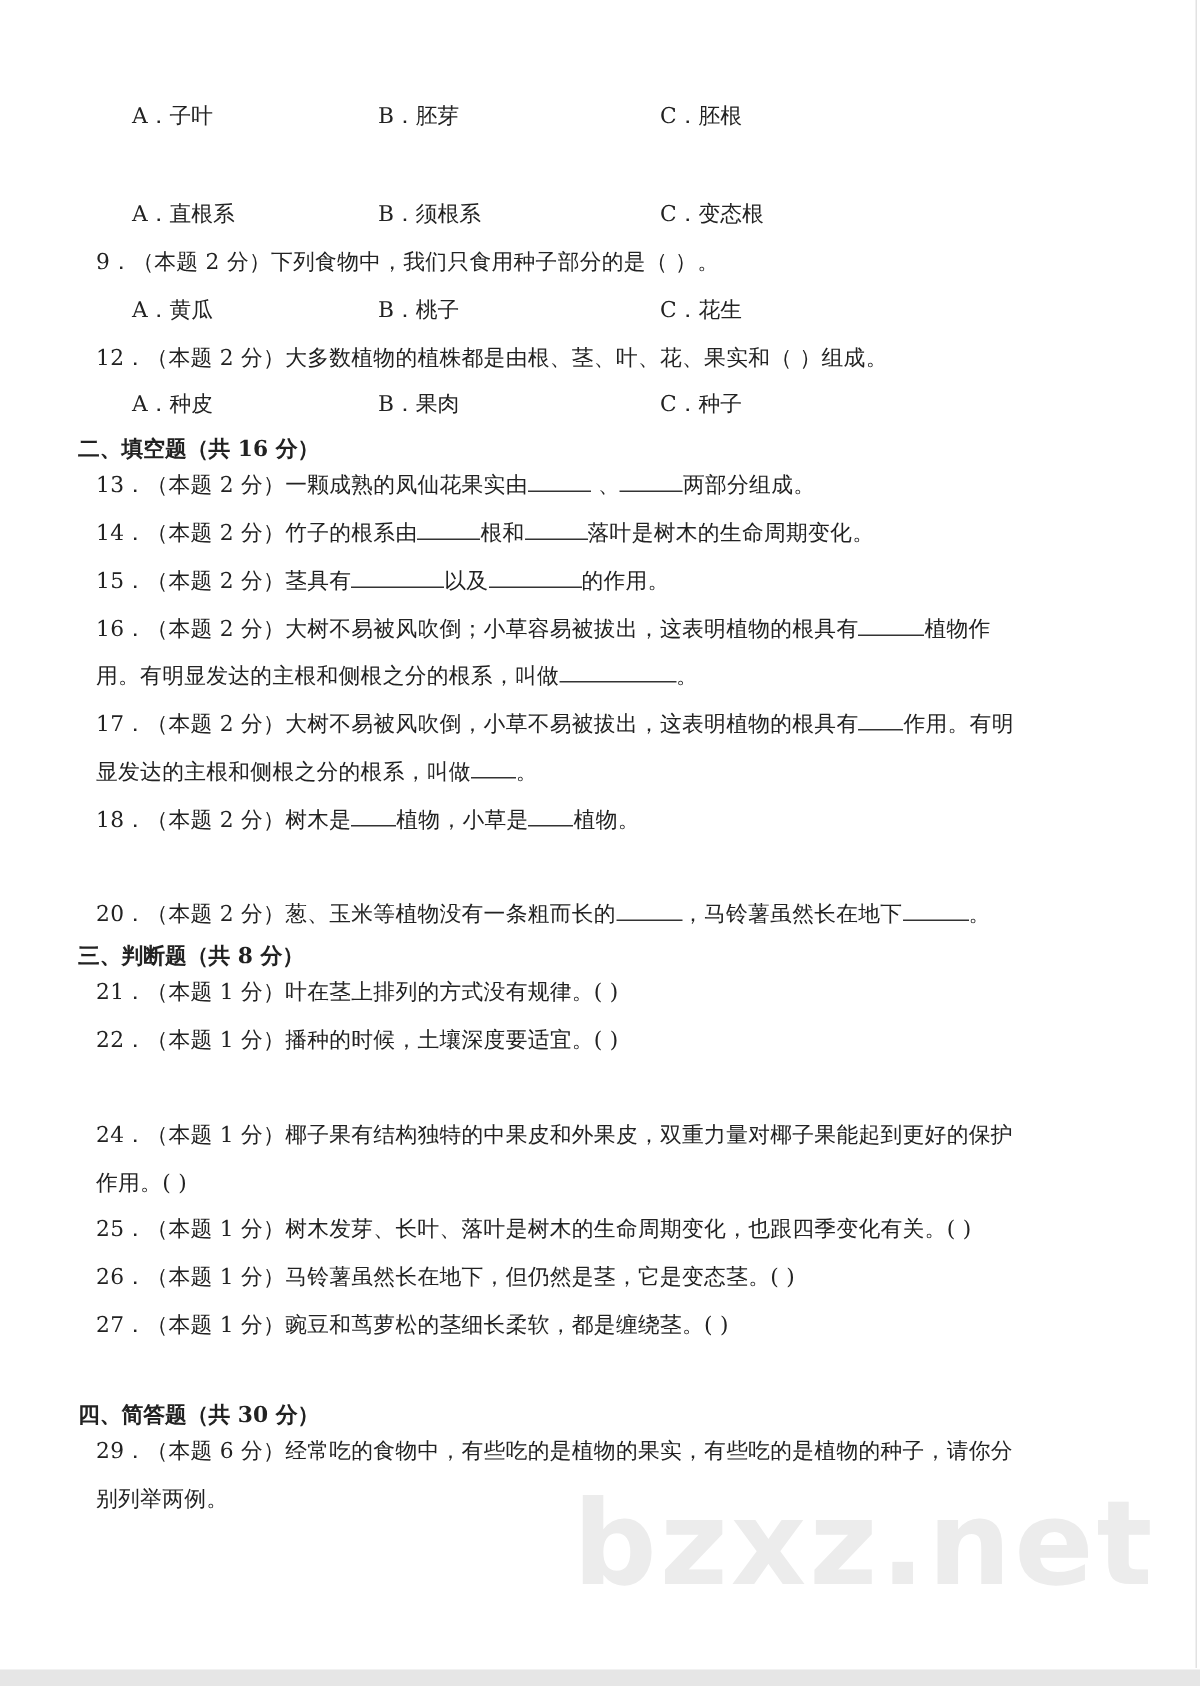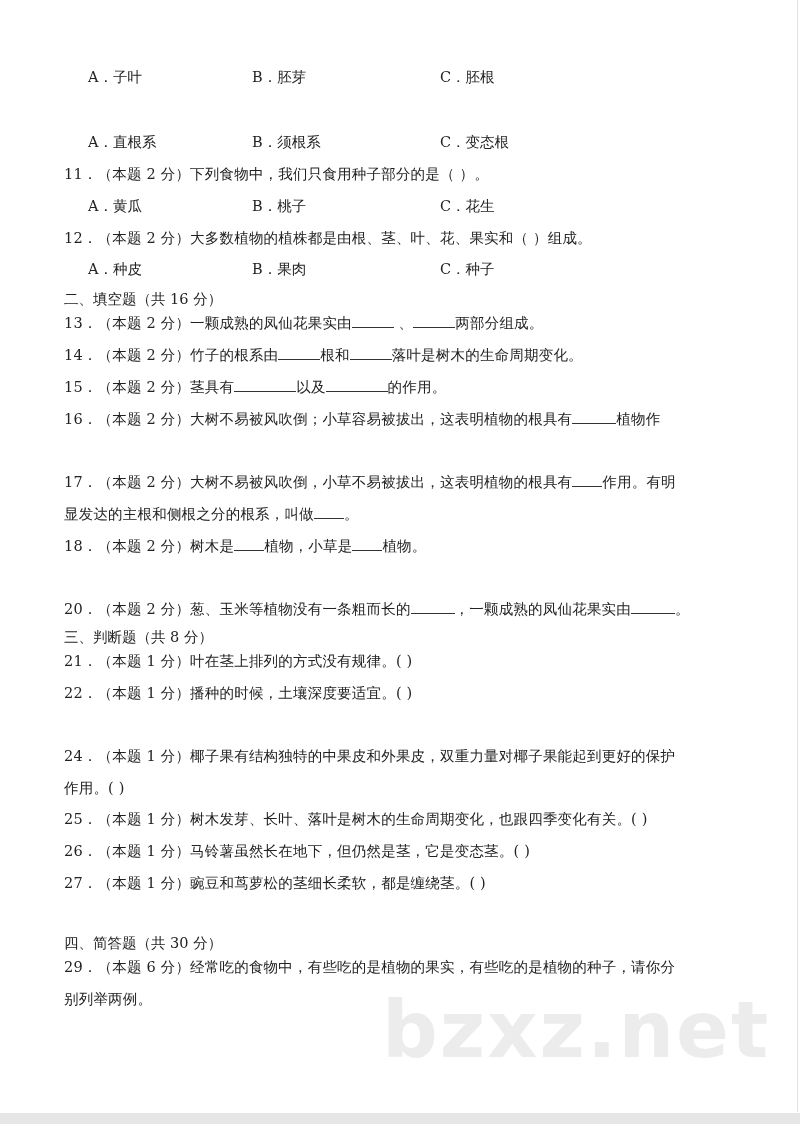--- a/index.html
+++ b/index.html
@@ -3,39 +3,39 @@
 <meta charset="utf-8">
 <style>
   html, body { margin:0; padding:0; }
   body { width:800px; height:1134px; background:#ffffff; position:relative; overflow:hidden;
          font-family:"DejaVu Serif","Liberation Serif",serif; color:#222; }
   .page { position:absolute; left:0; top:0; width:797px; height:1112px; background:#fff;
           border-right:1px solid #e2e2e2; }
   .bottom-strip { position:absolute; left:0; top:1113px; width:800px; height:11px; background:#e6e6e6; }
   .line { position:absolute; left:64px; font-size:14.5px; white-space:nowrap; letter-spacing:0.2px; }
   .opt { position:absolute; font-size:14.5px; white-space:nowrap; }
-  .sec { position:absolute; left:64px; font-size:14.5px; font-weight:normal; white-space:nowrap; }
+  .sec { position:absolute; left:52px; font-size:14.5px; font-weight:bold; white-space:nowrap; }
   .blank { display:inline-block; border-bottom:1px solid #333; height:12px; vertical-align:baseline; }
   .watermark { position:absolute; left:382px; top:985px; font-family:"DejaVu Sans","Liberation Sans",sans-serif;
                font-size:78px; font-weight:bold; color:#ececec; letter-spacing:2px; }
 </style>
 </head>
 <body>
 
 <div class="page">
 
   <span class="opt" style="left:88px;top:68px">A．子叶</span>
   <span class="opt" style="left:252px;top:68px">B．胚芽</span>
   <span class="opt" style="left:440px;top:68px">C．胚根</span>
 
   <span class="opt" style="left:88px;top:133px">A．直根系</span>
   <span class="opt" style="left:252px;top:133px">B．须根系</span>
   <span class="opt" style="left:440px;top:133px">C．变态根</span>
 
-  <div class="line" style="top:165px">11．（本题 2 分）下列食物中，我们只食用种子部分的是（      ）。</div>
+  <div class="line" style="top:165px">9．（本题 2 分）下列食物中，我们只食用种子部分的是（      ）。</div>
   <span class="opt" style="left:88px;top:197px">A．黄瓜</span>
   <span class="opt" style="left:252px;top:197px">B．桃子</span>
   <span class="opt" style="left:440px;top:197px">C．花生</span>
 
   <div class="line" style="top:229px">12．（本题 2 分）大多数植物的植株都是由根、茎、叶、花、果实和（   ）组成。</div>
   <span class="opt" style="left:88px;top:260px">A．种皮</span>
   <span class="opt" style="left:252px;top:260px">B．果肉</span>
   <span class="opt" style="left:440px;top:260px">C．种子</span>
 
   <div class="sec" style="top:290px">二、填空题（共 16 分）</div>
@@ -45,32 +45,35 @@
   </div>
   <div class="line" style="top:346px">
     <span>14．（本题 2 分）竹子的根系由</span><span class="blank" style="width:42px"></span><span>根和</span><span class="blank" style="width:42px"></span><span>落叶是树木的生命周期变化。</span>
   </div>
   <div class="line" style="top:378px">
     <span>15．（本题 2 分）茎具有</span><span class="blank" style="width:62px"></span><span>以及</span><span class="blank" style="width:62px"></span><span>的作用。</span>
   </div>
   <div class="line" style="top:410px">
     <span>16．（本题 2 分）大树不易被风吹倒；小草容易被拔出，这表明植物的根具有</span><span class="blank" style="width:44px"></span><span>植物作</span>
   </div>
+  <div class="line" style="top:441px">
+    <span>用。有明显发达的主根和侧根之分的根系，叫做</span><span class="blank" style="width:78px"></span><span>。</span>
+  </div>
 
   <div class="line" style="top:473px">
     <span>17．（本题 2 分）大树不易被风吹倒，小草不易被拔出，这表明植物的根具有</span><span class="blank" style="width:30px"></span><span>作用。有明</span>
   </div>
   <div class="line" style="top:505px">
     <span>显发达的主根和侧根之分的根系，叫做</span><span class="blank" style="width:30px"></span><span>。</span>
   </div>
   <div class="line" style="top:537px">
     <span>18．（本题 2 分）树木是</span><span class="blank" style="width:30px"></span><span>植物，小草是</span><span class="blank" style="width:30px"></span><span>植物。</span>
   </div>
   <div class="line" style="top:600px">
-    <span>20．（本题 2 分）葱、玉米等植物没有一条粗而长的</span><span class="blank" style="width:44px"></span><span>，一颗成熟的凤仙花果实由</span><span class="blank" style="width:44px"></span><span>。</span>
+    <span>20．（本题 2 分）葱、玉米等植物没有一条粗而长的</span><span class="blank" style="width:44px"></span><span>，马铃薯虽然长在地下</span><span class="blank" style="width:44px"></span><span>。</span>
   </div>
 
   <div class="sec" style="top:628px">三、判断题（共 8 分）</div>
   <div class="line" style="top:652px">21．（本题 1 分）叶在茎上排列的方式没有规律。(        )</div>
   <div class="line" style="top:684px">22．（本题 1 分）播种的时候，土壤深度要适宜。(     )</div>
   <div class="line" style="top:747px">24．（本题 1 分）椰子果有结构独特的中果皮和外果皮，双重力量对椰子果能起到更好的保护</div>
   <div class="line" style="top:779px">作用。(        )</div>
   <div class="line" style="top:810px">25．（本题 1 分）树木发芽、长叶、落叶是树木的生命周期变化，也跟四季变化有关。(        )</div>
   <div class="line" style="top:842px">26．（本题 1 分）马铃薯虽然长在地下，但仍然是茎，它是变态茎。(        )</div>
   <div class="line" style="top:874px">27．（本题 1 分）豌豆和茑萝松的茎细长柔软，都是缠绕茎。(        )</div>

